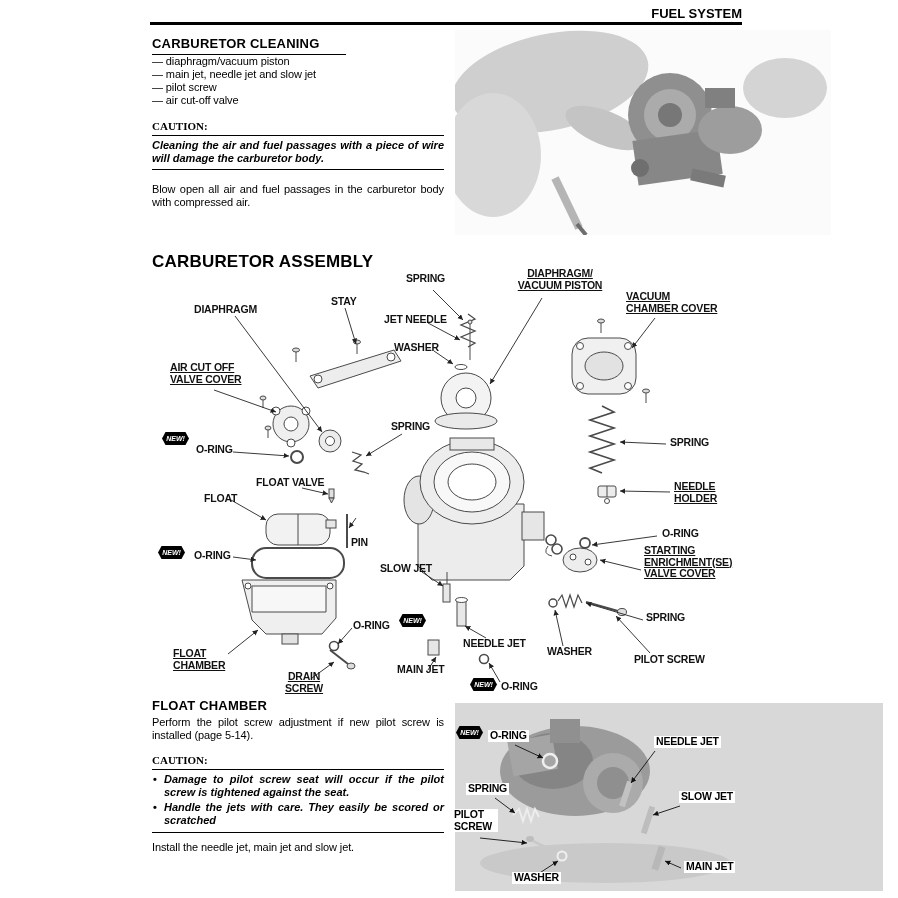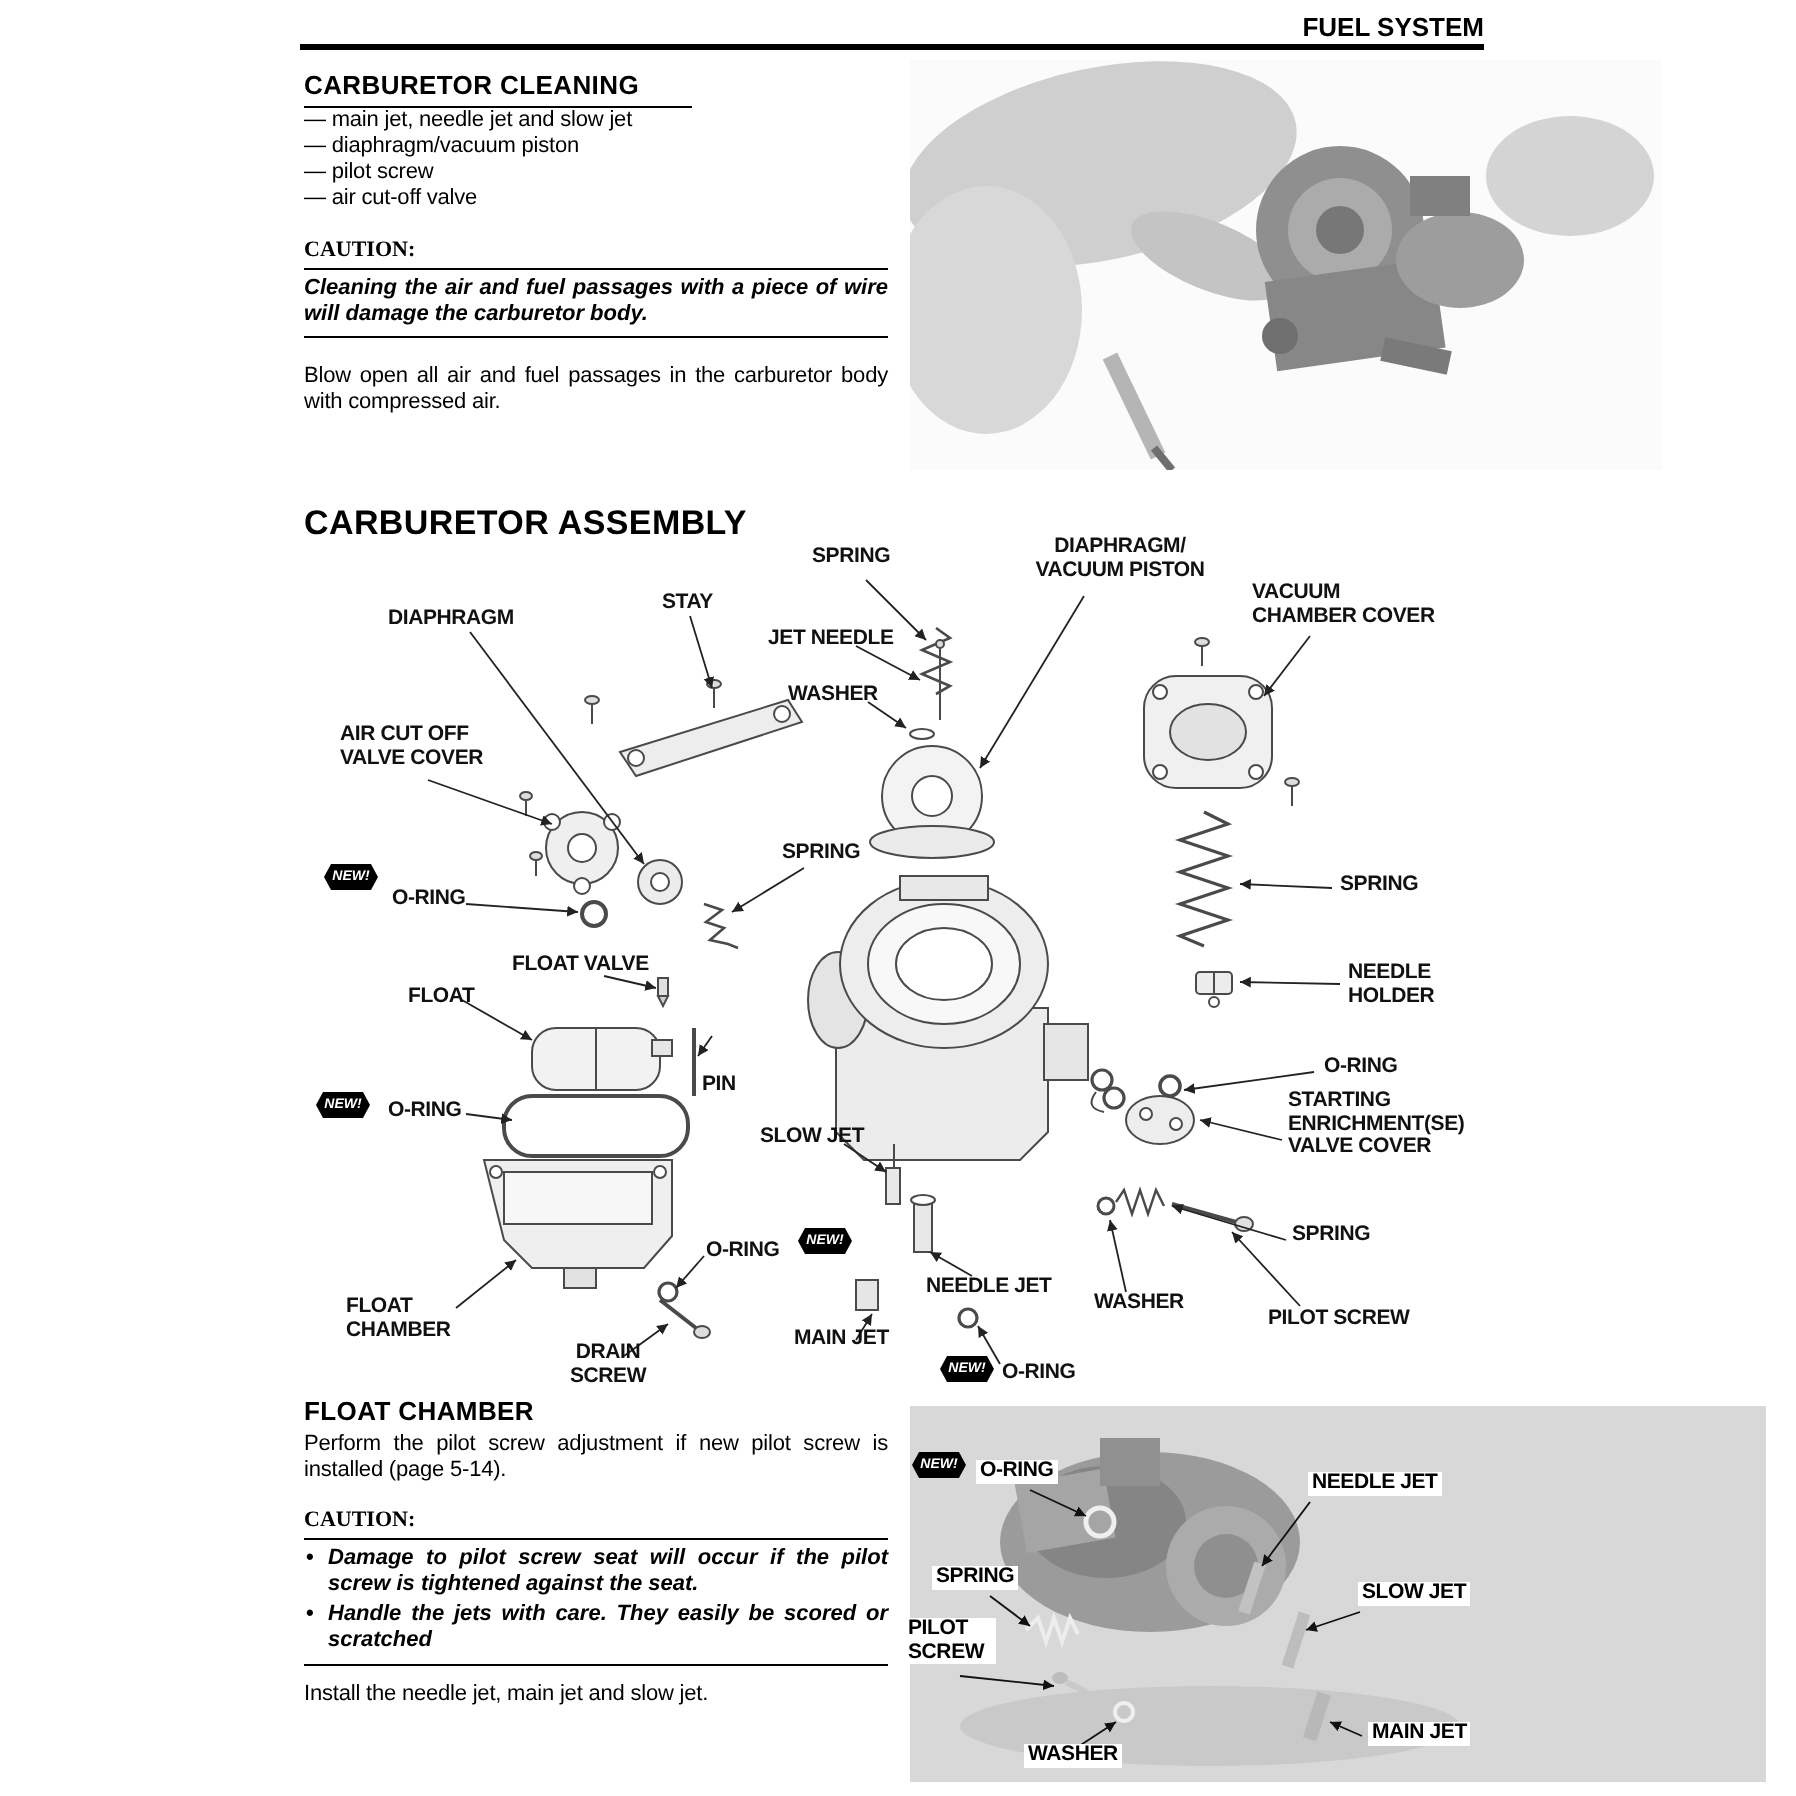--- a/index.html
+++ b/index.html
@@ -18,21 +18,21 @@
   .body-txt { font-size:11px; line-height:13px; letter-spacing:-0.1px; }
   .just { text-align:justify; }
   .caution-label { font-size:11px; font-weight:bold;font-family:Liberation Serif, serif; }
   .caution-text { font-size:11px; line-height:13px; font-weight:bold; font-style:italic; text-align:justify; }
   .rule { height:1px; background:#000; }
   .bullet-item { position:relative; padding-left:12px; font-size:11px; line-height:13px; font-weight:bold; font-style:italic; text-align:justify; }
   .bullet-item::before { content:"\2022"; position:absolute; left:1px; top:0; font-style:normal; }
 
   
   .dlabel { position:absolute; font-size:10.5px; font-weight:bold; line-height:11.5px; letter-spacing:-0.2px; color:#111; white-space:nowrap; }
-  .dlabel.wrap { white-space:normal; }
+  .dlabel.wrap { white-space:normal;text-decoration:underline; }
   .ctr { text-align:center; }
 
   
   .new-badge { position:absolute; width:27px; height:13px; background:#000; color:#fff;
     font-size:7px; font-weight:bold; font-style:italic; display:flex; align-items:center; justify-content:center;
     clip-path:polygon(0 50%, 13% 0, 87% 0, 100% 50%, 87% 100%, 13% 100%); }
 
   
   .photo-top { position:absolute; left:455px; top:30px; width:376px; height:205px; background:#fbfbfb; }
   .photo-bottom { position:absolute; left:455px; top:703px; width:428px; height:188px; background:#d8d8d8; }
@@ -64,22 +64,22 @@
     <rect x="250" y="58" width="30" height="20" fill="#808080"></rect>
     <circle cx="185" cy="138" r="9" fill="#6f6f6f"></circle>
     <rect x="236" y="142" width="34" height="12" fill="#7a7a7a" transform="rotate(12 253 148)"></rect>
     <line x1="100" y1="148" x2="124" y2="198" stroke="#b5b5b5" stroke-width="8"></line>
     <line x1="122" y1="194" x2="131" y2="205" stroke="#6e6e6e" stroke-width="4"></line>
   </svg>
 </div>
 
 <div class="col" style="top:34px;">
   <div class="sec-title underlined">CARBURETOR CLEANING</div>
+  <div class="body-txt">— diaphragm/vacuum piston</div>
   <div class="body-txt">— main jet, needle jet and slow jet</div>
-  <div class="body-txt">— diaphragm/vacuum piston</div>
   <div class="body-txt">— pilot screw</div>
   <div class="body-txt">— air cut-off valve</div>
   <div class="caution-label" style="margin-top:13px;">CAUTION:</div>
   <div class="rule" style="margin-top:3px;"></div>
   <div class="caution-text" style="margin-top:3px;">Cleaning the air and fuel passages with a piece of wire will damage the carburetor body.</div>
   <div class="rule" style="margin-top:4px;"></div>
   <div class="body-txt just" style="margin-top:13px;">Blow open all air and fuel passages in the carburetor body with compressed air.</div>
 </div>
 
 <div class="big-title">CARBURETOR ASSEMBLY</div>

